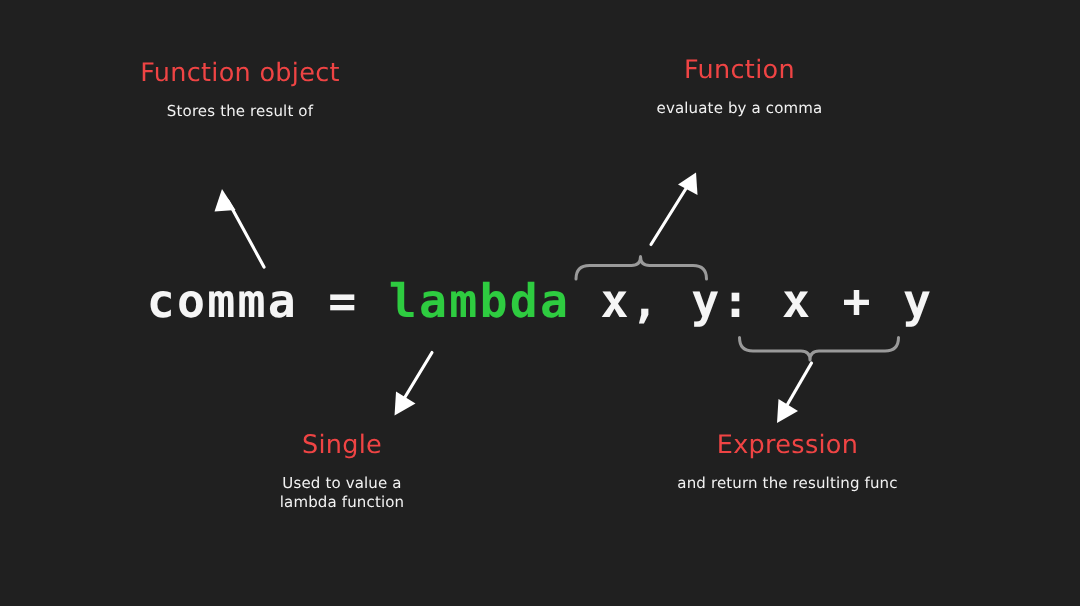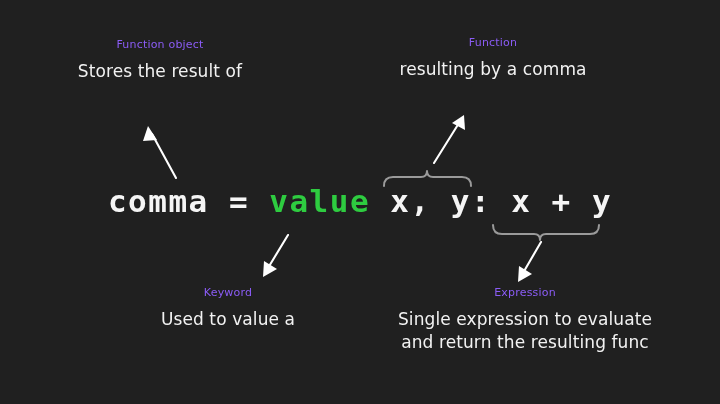--- a/index.html
+++ b/index.html
@@ -17,30 +17,30 @@
   }
 
   
   .annot {
     position: absolute;
     text-align: center;
     line-height: 1.35;
     -webkit-font-smoothing: antialiased;
   }
   .annot .head {
-    color: #8b5cf6;
-    font-size: 11px;
+    color: #ef4444;
+    font-size: 17px;
     font-weight: 400;
     letter-spacing: 0.2px;
     margin-bottom: 7px;
     white-space: nowrap;
   }
   .annot .desc {
     color: #f2f2f2;
-    font-size: 17px;
+    font-size: 10px;
     font-weight: 400;
     letter-spacing: 0.1px;
   }
   .annot .desc .line { display: block; white-space: nowrap; }
 
   #annot-function-object { left: 40px;  top: 38px;  width: 240px; }
   #annot-arguments       { left: 368px; top: 36px;  width: 250px; }
   #annot-keyword         { left: 128px; top: 286px; width: 200px; }
   #annot-expression      { left: 396px; top: 286px; width: 258px; }
 
@@ -92,40 +92,40 @@
   <div class="annot" id="annot-function-object">
     <div class="head">Function object</div>
     <div class="desc">
       <span class="line">Stores the result of</span>
     </div>
   </div>
 
   <div class="annot" id="annot-arguments">
     <div class="head">Function</div>
     <div class="desc">
-      <span class="line">resulting by a comma</span>
+      <span class="line">evaluate by a comma</span>
     </div>
   </div>
 
   <div class="annot" id="annot-keyword">
-    <div class="head">Keyword</div>
+    <div class="head">Single</div>
     <div class="desc">
       <span class="line">Used to value a</span>
+      <span class="line">lambda function</span>
     </div>
   </div>
 
   <div class="annot" id="annot-expression">
     <div class="head">Expression</div>
     <div class="desc">
-      <span class="line">Single expression to evaluate</span>
       <span class="line">and return the resulting func</span>
     </div>
   </div>
 
-  <div id="code-line"><span>comma = </span><span class="kw">value</span><span> x, y: x + y</span></div>
+  <div id="code-line"><span>comma = </span><span class="kw">lambda</span><span> x, y: x + y</span></div>
 
   <svg id="overlay" viewBox="0 0 720 404">
 
     <g>
       <path class="brace-path" d="M 384,186 Q 384,177 393,177 L 421,177 Q 427,177 427,171
                Q 427,177 433,177 L 462,177 Q 471,177 471,186"></path>
     </g>
 
     <g>
       <path class="brace-path" d="M 493,225 Q 493,234 502,234 L 534,234 Q 540,234 540,240

